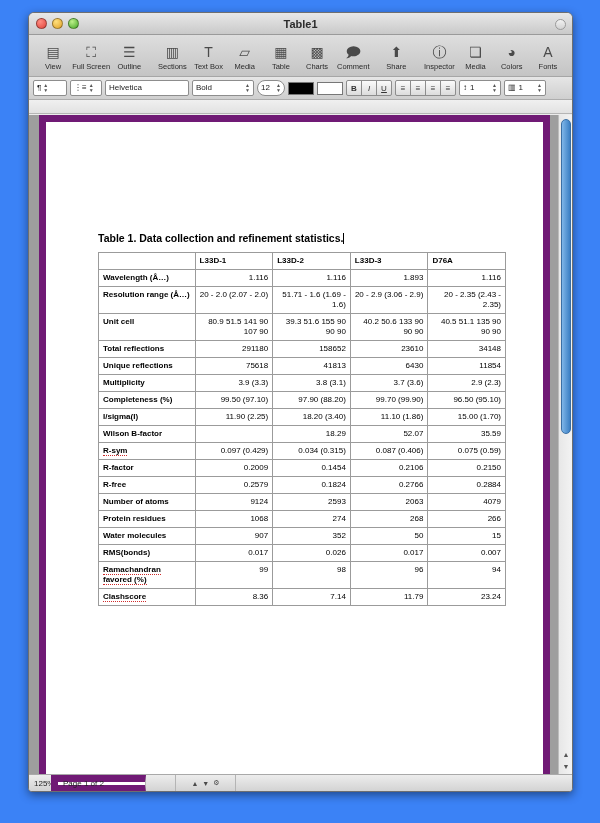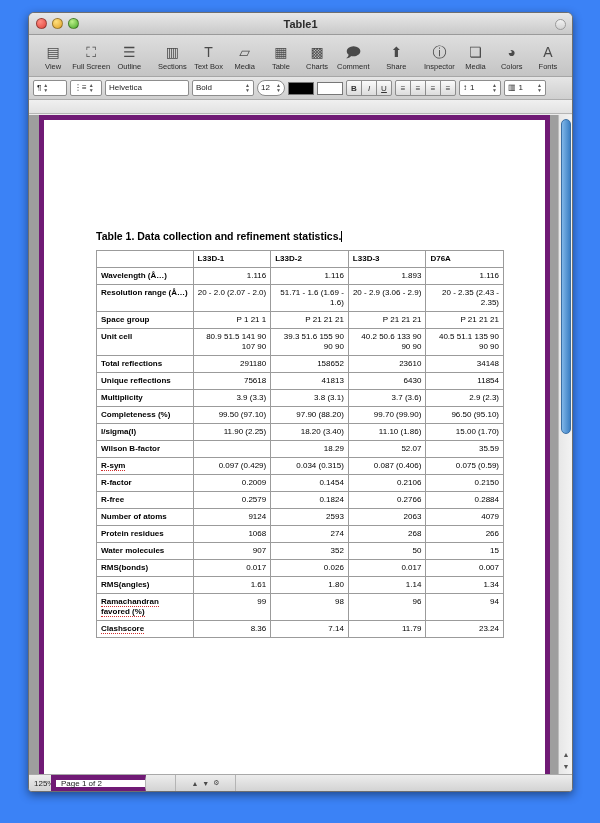--- a/index.html
+++ b/index.html
@@ -132,21 +132,21 @@
     left: 0; right: 14px;
     top: 102px; bottom: 17px;
     background: #9e9e9e;
     overflow: hidden;
   }
   .page {
     position: absolute;
     left: 10px; top: 0px;
     width: 511px; height: 700px;
     background: #fff;
-    border: 5px solid #701a75;
+    border: 7px solid #701a75;
   }
   .doc-title {
     position: absolute;
     left: 52px; top: 110px;
     font-size: 10.5px;
     font-weight: bold;
     color: #000;
   }
   .caret {
     display: inline-block;
@@ -396,27 +396,20 @@
                 <td>1.116</td>
               </tr>
               <tr>
                 <th>Resolution range (Å…)</th>
                 <td>20 - 2.0 (2.07 - 2.0)</td>
                 <td>51.71 - 1.6 (1.69 - 1.6)</td>
                 <td>20 - 2.9 (3.06 - 2.9)</td>
                 <td>20 - 2.35 (2.43 - 2.35)</td>
               </tr>
               <tr>
-                <th>Space group</th>
-                <td>P 1 21 1</td>
-                <td>P 21 21 21</td>
-                <td>P 21 21 21</td>
-                <td>P 21 21 21</td>
-              </tr>
-              <tr>
                 <th>Unit cell</th>
                 <td>80.9 51.5 141 90 107 90</td>
                 <td>39.3 51.6 155 90 90 90</td>
                 <td>40.2 50.6 133 90 90 90</td>
                 <td>40.5 51.1 135 90 90 90</td>
               </tr>
               <tr>
                 <th>Total reflections</th>
                 <td>291180</td>
                 <td>158652</td>
@@ -499,27 +492,20 @@
                 <td>352</td>
                 <td>50</td>
                 <td>15</td>
               </tr>
               <tr>
                 <th>RMS(bonds)</th>
                 <td>0.017</td>
                 <td>0.026</td>
                 <td>0.017</td>
                 <td>0.007</td>
-              </tr>
-              <tr>
-                <th>RMS(angles)</th>
-                <td>1.61</td>
-                <td>1.80</td>
-                <td>1.14</td>
-                <td>1.34</td>
               </tr>
               <tr>
                 <th><span class="red-ul">Ramachandran favored (%)</span></th>
                 <td>99</td>
                 <td>98</td>
                 <td>96</td>
                 <td>94</td>
               </tr>
               <tr>
                 <th><span class="red-ul">Clashscore</span></th>

